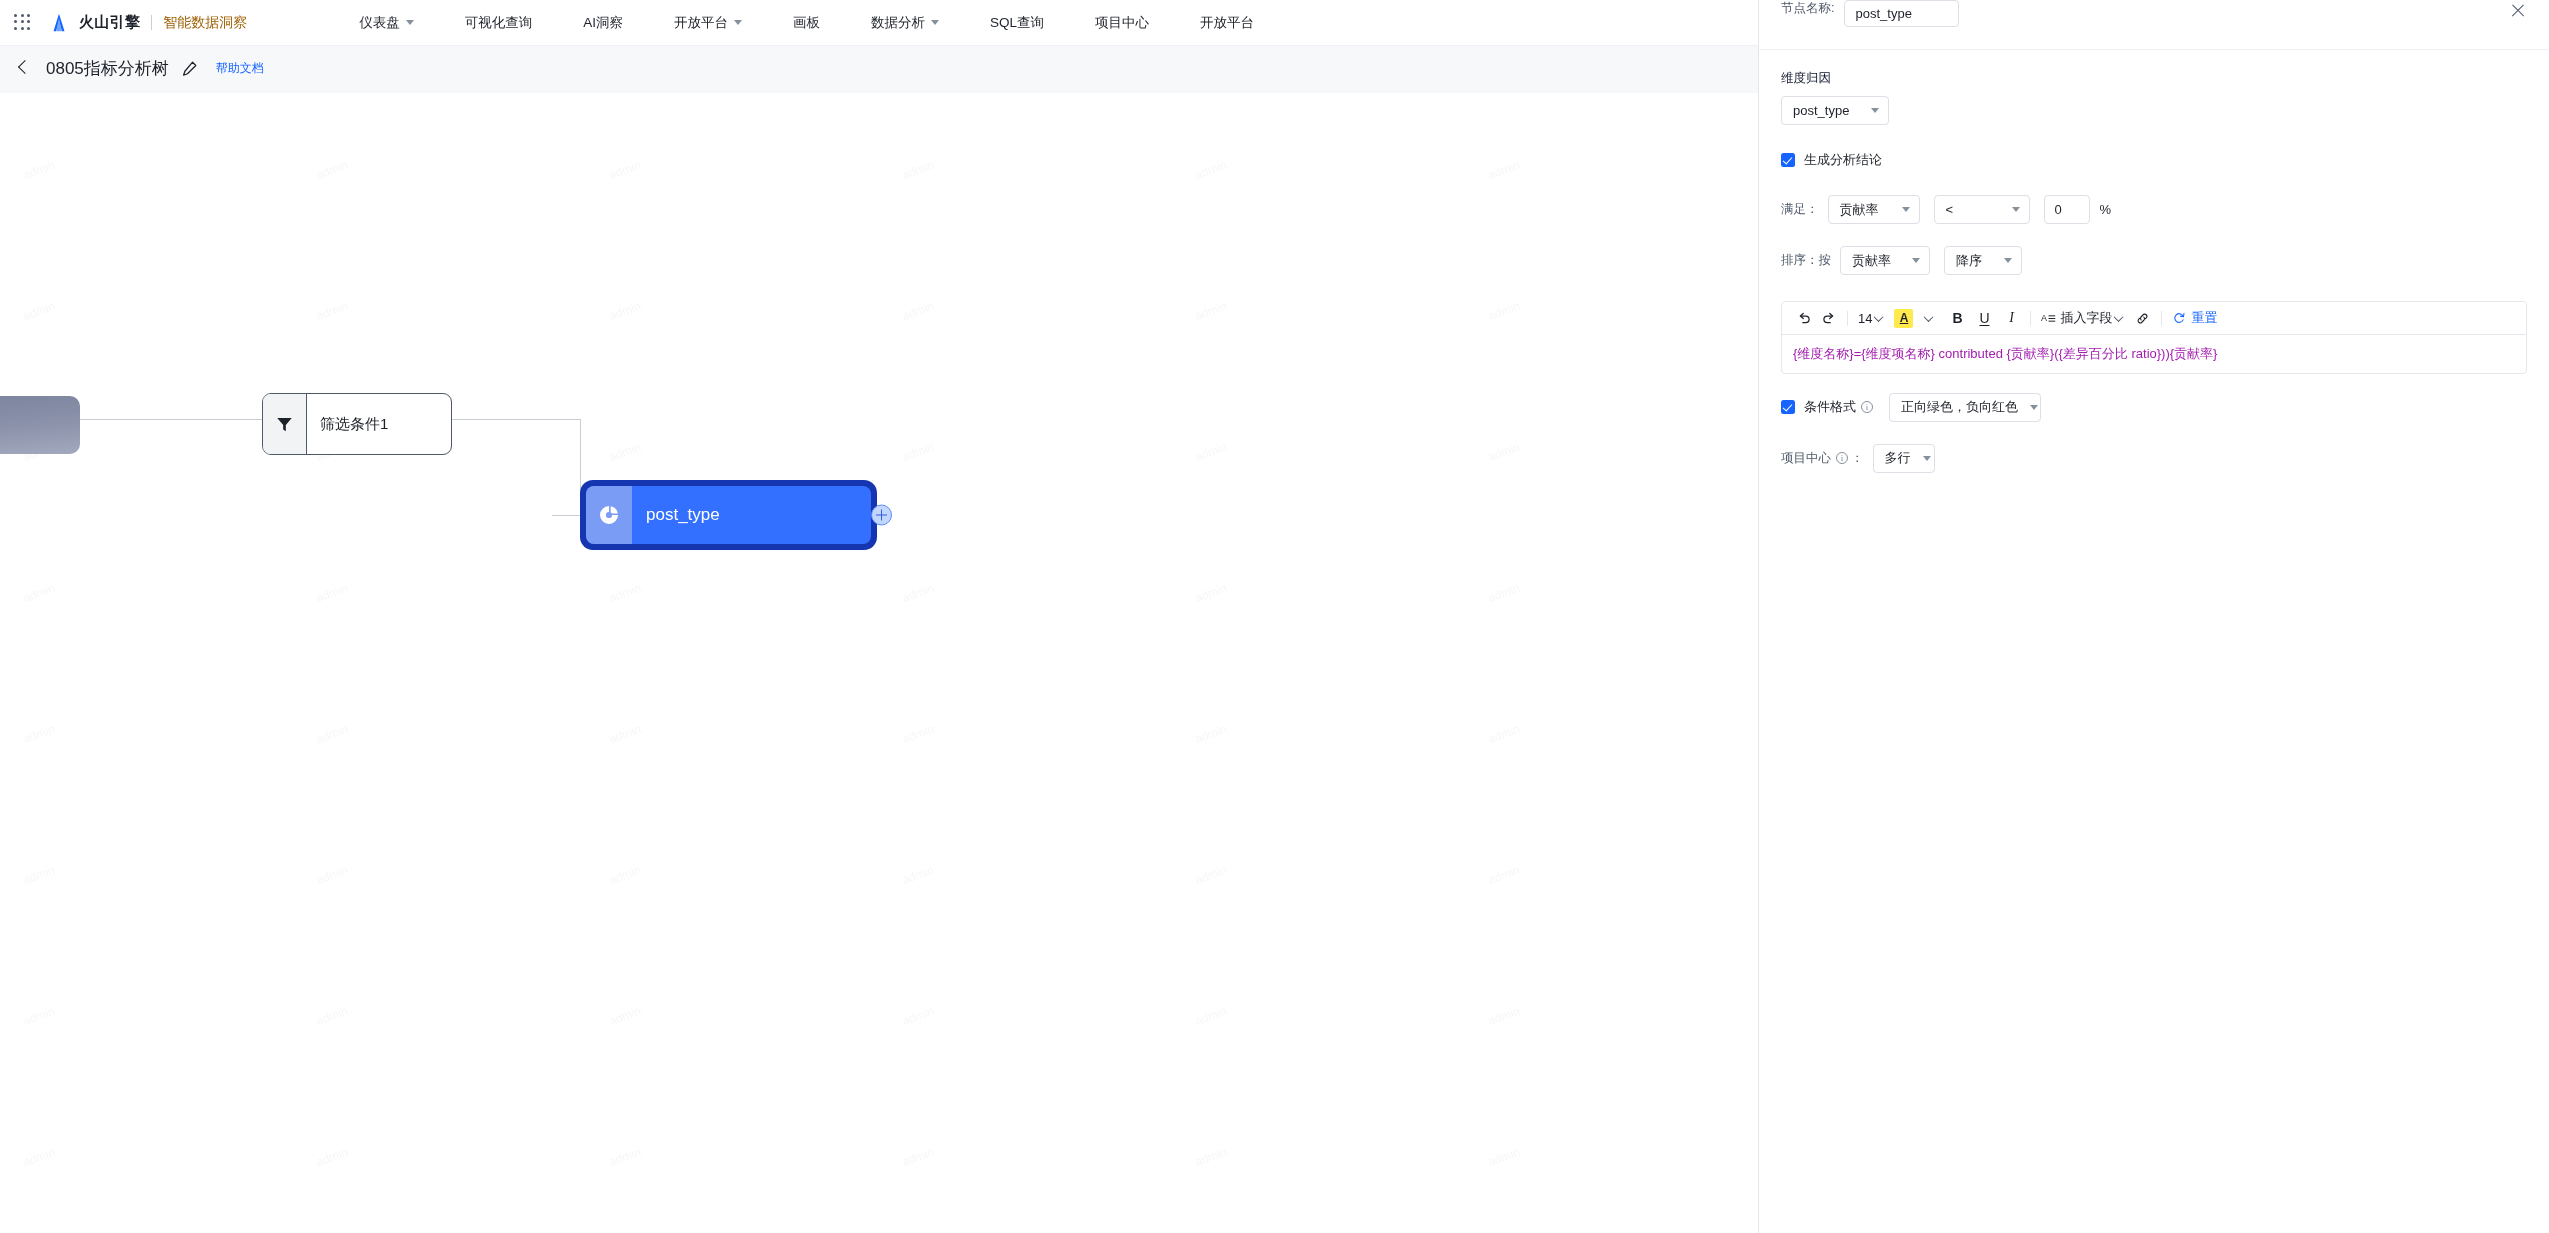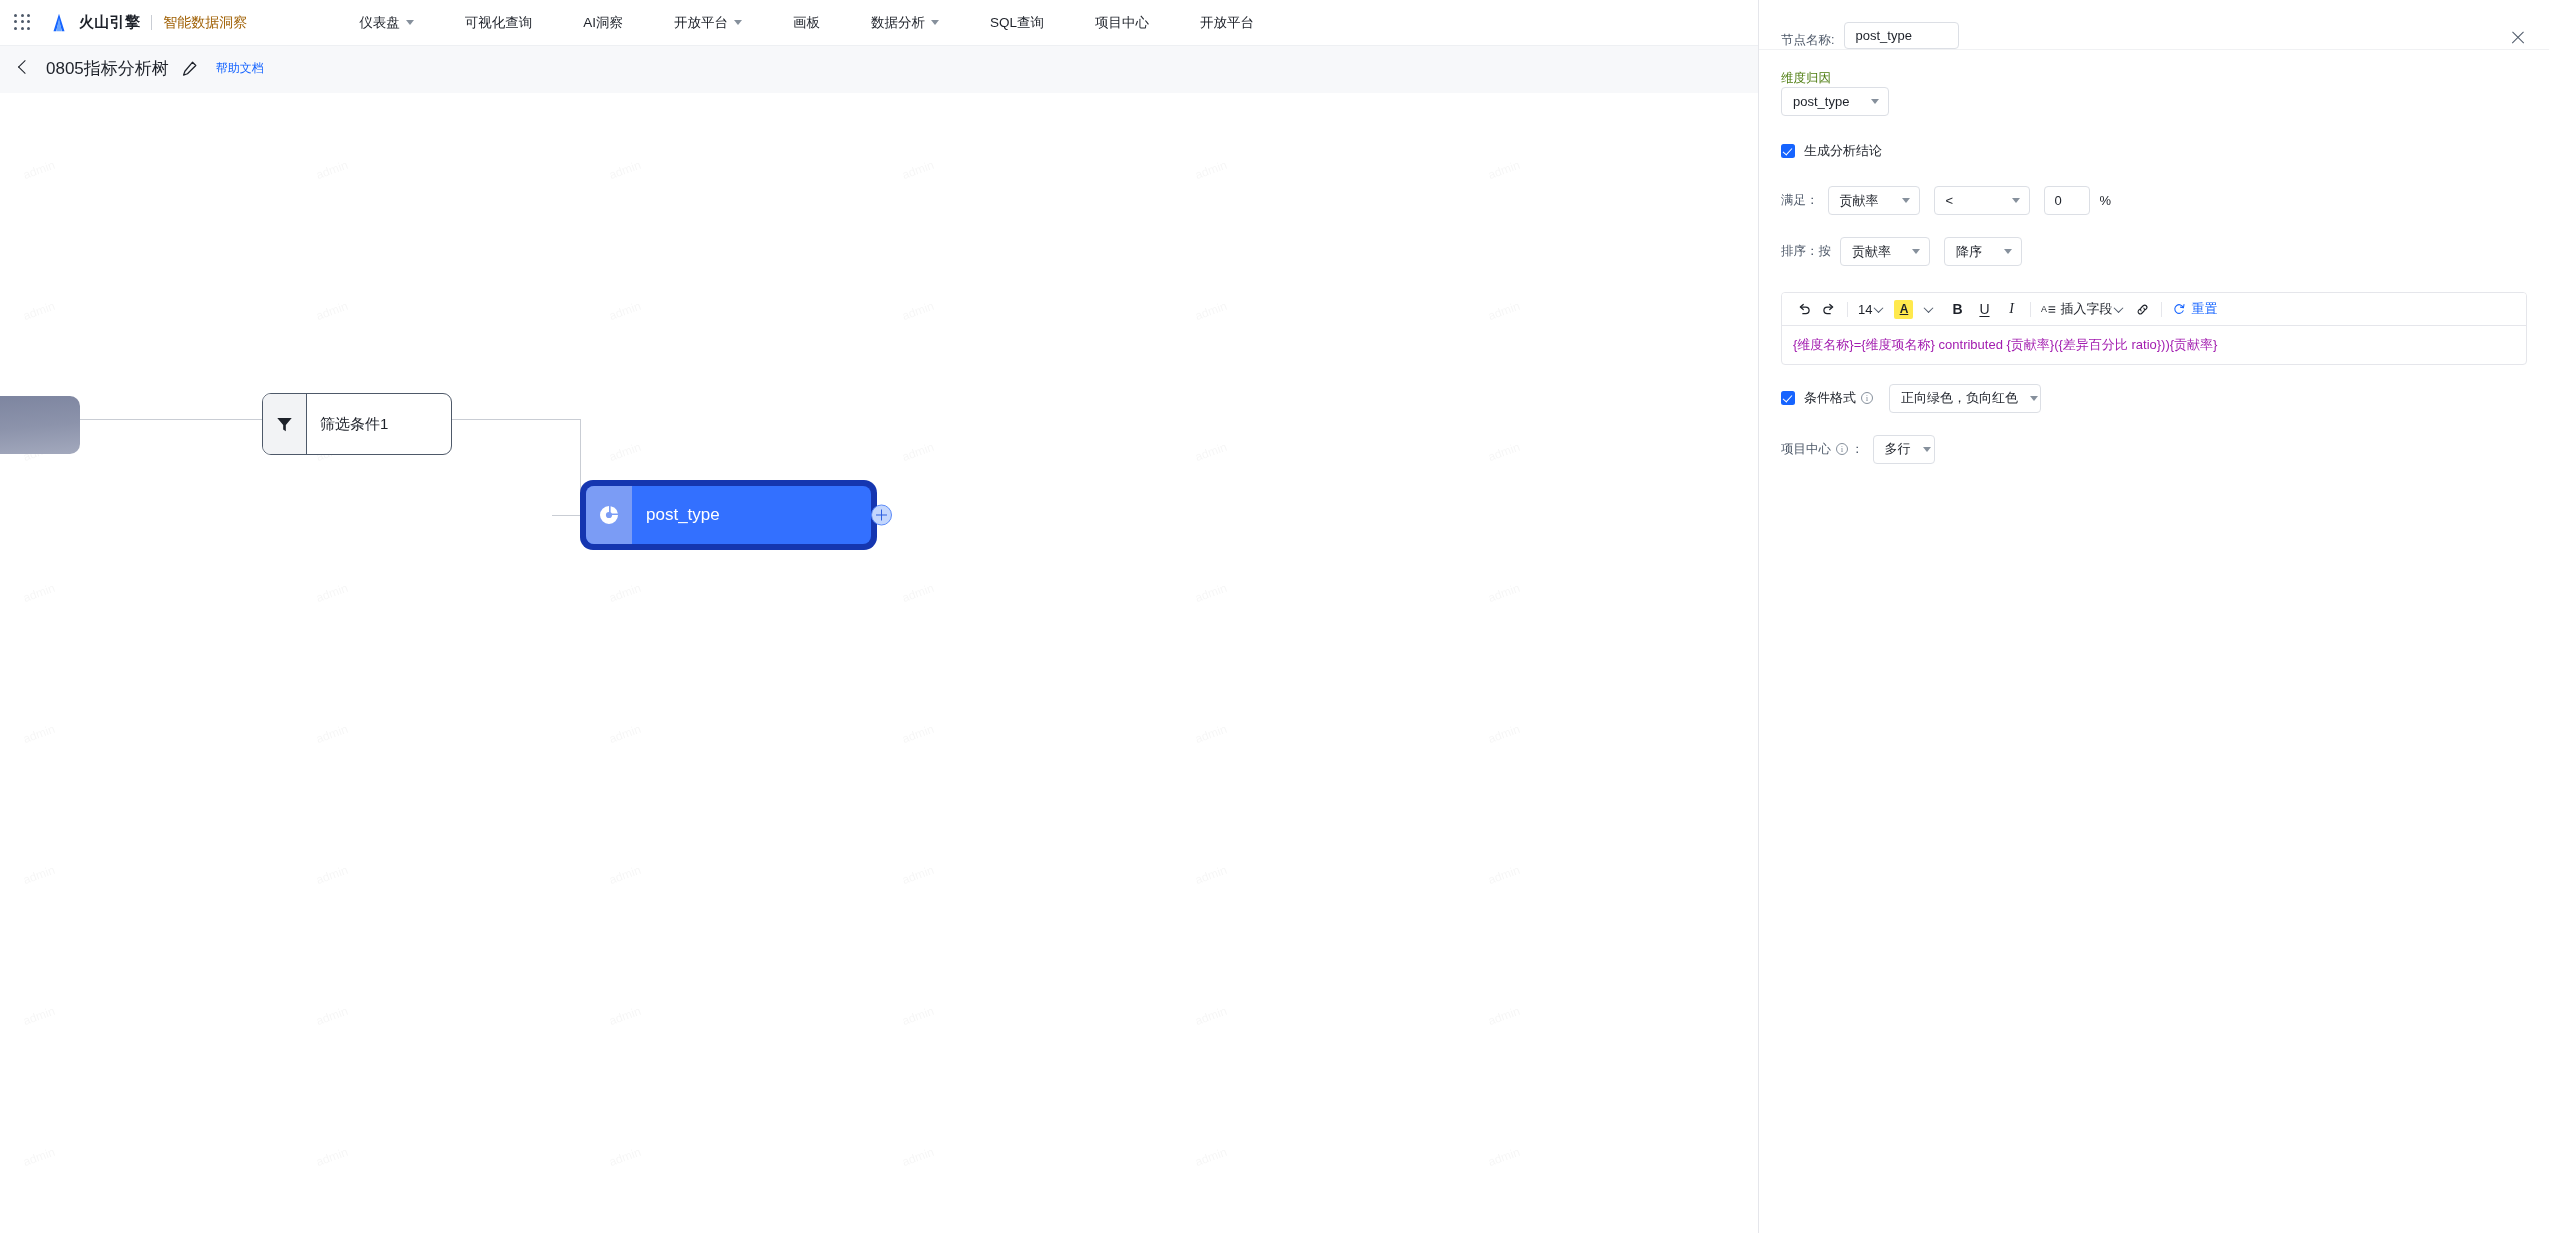--- a/index.html
+++ b/index.html
@@ -166,21 +166,21 @@
   .node-plus::before { width: 11px; height: 1.7px; }
   .node-plus::after { width: 1.7px; height: 11px; }
 
   
   .panel {
     position: absolute; top: 0; right: 0; width: 791px; height: 1233px;
     background: #ffffff; border-left: 1px solid #e5e6eb;
     z-index: 40; overflow: hidden;
   }
   .panel-head {
-    height: 50px; display: flex; align-items: flex-end;
+    height: 50px; display: flex; align-items: flex-start;
     padding: 0 20px 0 22px;
     border-bottom: 1px solid #f0f1f3;
   }
   .panel-head .ph-label {
     font-size: 12.5px; color: #4e5969; white-space: nowrap; margin-right: 10px;
   }
   .inp {
     height: 27px; border: 1px solid #dcdfe5; border-radius: 4px;
     background: #fff; font-size: 13px; color: #1d2129;
     padding: 0 10px; outline: none;
@@ -193,21 +193,21 @@
   }
   .close-x::before, .close-x::after {
     content: ""; position: absolute; left: 3px; top: 10.3px;
     width: 16px; height: 1.4px; background: #4e5969;
   }
   .close-x::before { transform: rotate(45deg); }
   .close-x::after  { transform: rotate(-45deg); }
 
   .panel-body { padding: 20px 22px 0 22px; }
 
-  .field-label { font-size: 12.5px; color: #4d7c0f; }
+  .field-label { font-size: 12.5px; color: #0f172a; margin-bottom: 9px; }
 
   .sel {
     display: inline-flex; align-items: center; justify-content: space-between;
     height: 29px; border: 1px solid #dcdfe5; border-radius: 4px;
     background: #fff; padding: 0 9px 0 11px;
     font-size: 13px; color: #1d2129; cursor: pointer;
     white-space: nowrap; gap: 12px;
   }
   .sel .sel-caret {
     width: 0; height: 0; border-left: 4.5px solid transparent;

